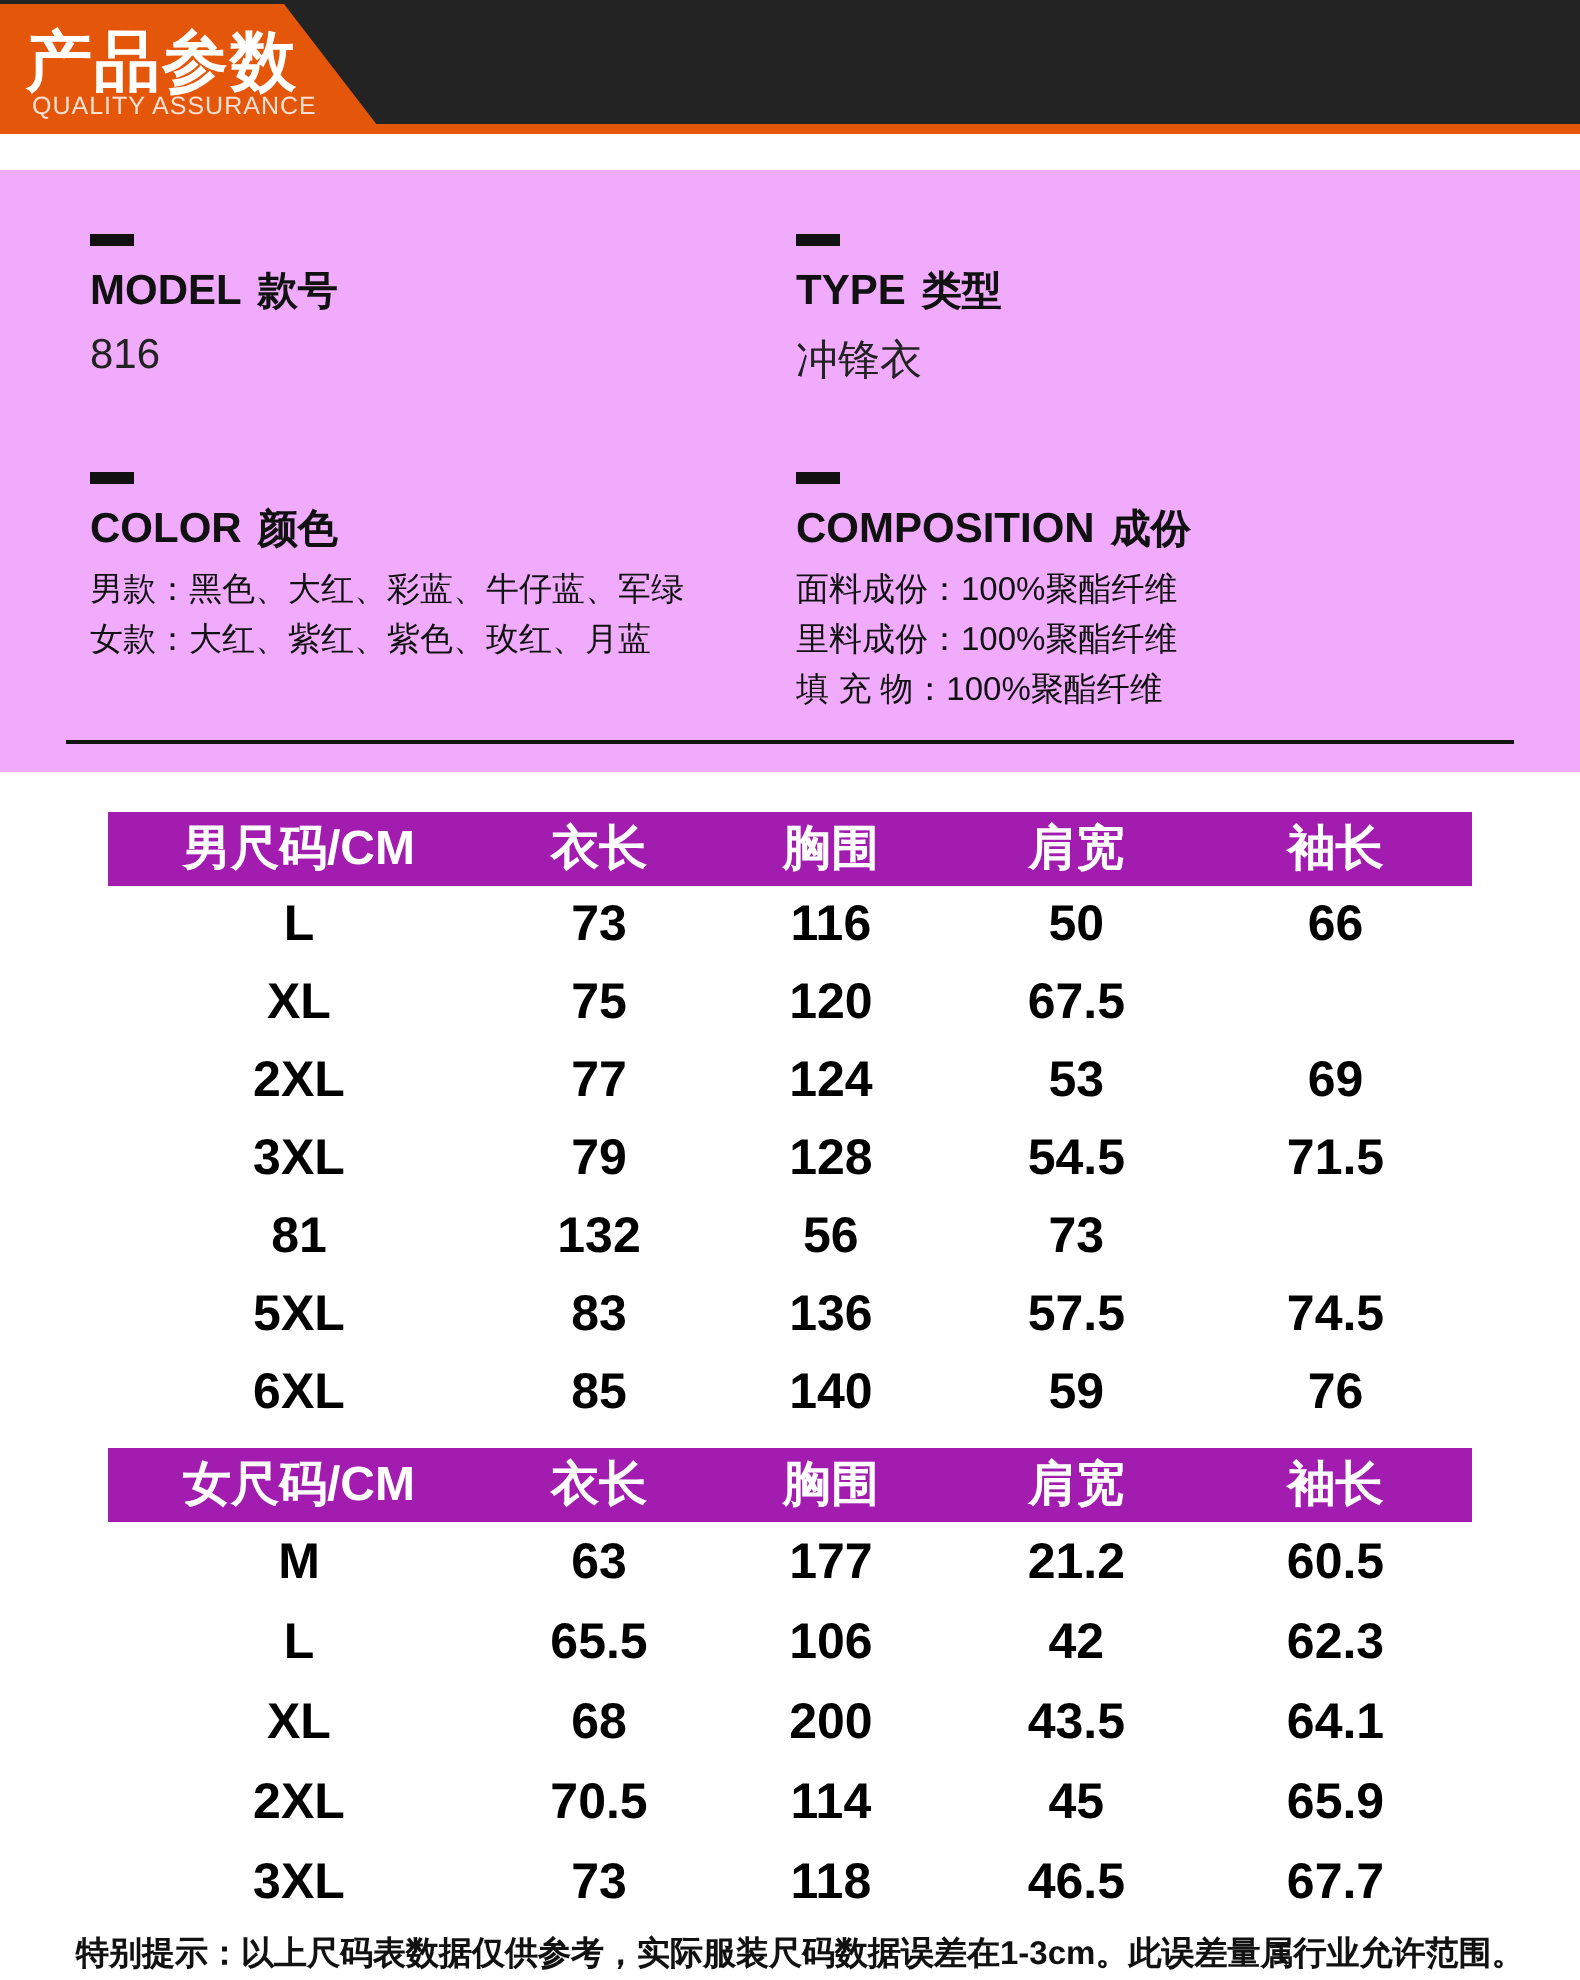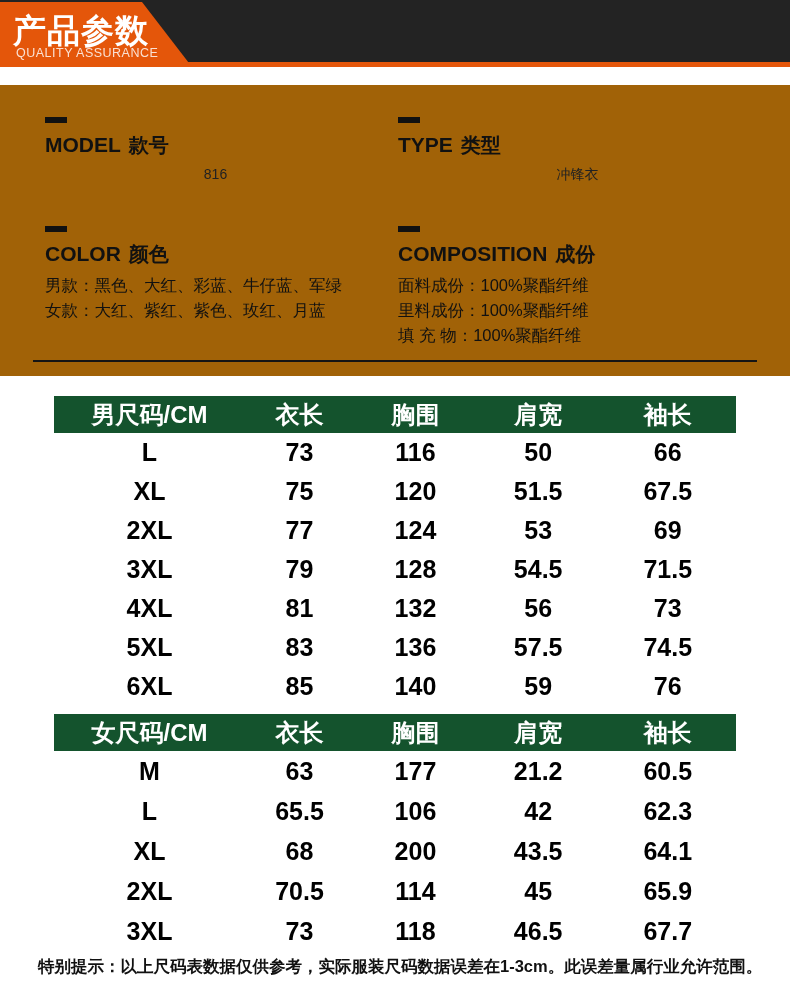--- a/index.html
+++ b/index.html
@@ -26,41 +26,41 @@
     position:absolute; left:13px; top:7px;
     font-size:33px; font-weight:bold; color:#ffffff; letter-spacing:1px; white-space:nowrap;
   }
   .hdr-subtitle {
     position:absolute; left:16px; top:44px;
     font-size:12.5px; color:rgba(255,255,255,0.82); letter-spacing:0.5px; white-space:nowrap;
   }
   
   .panel {
     margin-top:18px;
-    background:#a16207;
+    background:#f0abfc;
     padding:32px 33px 14px 33px;
   }
   .grid2 {
     display:grid;
     grid-template-columns:353px 1fr;
     row-gap:42px;
   }
   .spec-block { padding-left:12px; }
   .dash { width:22px; height:6px; background:#111; margin-bottom:9px; }
   .spec-title { font-size:21px; font-weight:bold; color:#111; white-space:nowrap; }
   .spec-title .cn { margin-left:8px; font-size:20px; }
-  .spec-value { margin-top:7px; font-size:14px; color:#222;text-align:center; }
+  .spec-value { margin-top:7px; font-size:21px; color:#222; }
   .spec-line { font-size:16.5px; line-height:25px; color:#111; font-weight:500; white-space:nowrap; }
   .spec-lines { margin-top:5px; }
   .panel-divider { height:2px; background:#141414; margin-top:12px; }
   
   .tables { margin:20px 54px 0 54px; width:682px; }
   .tbl-head {
     display:grid; grid-template-columns:28% 16% 18% 18% 20%;
-    background:#14532d; color:#fff;
+    background:#a21caf; color:#fff;
     height:37px; line-height:37px;
     font-size:24px; font-weight:bold;
     text-align:center;
   }
   .tbl-body .row {
     display:grid; grid-template-columns:28% 16% 18% 18% 20%;
     height:39px; line-height:39px;
     font-size:25px; font-weight:bold; color:#000;
     text-align:center;
   }
@@ -141,39 +141,37 @@
           <div class="c">L</div>
           <div class="c">73</div>
           <div class="c">116</div>
           <div class="c">50</div>
           <div class="c">66</div>
         </div>
         <div class="row">
           <div class="c">XL</div>
           <div class="c">75</div>
           <div class="c">120</div>
-          <div class="c">51.5</div>
           <div class="c">67.5</div>
         </div>
         <div class="row">
           <div class="c">2XL</div>
           <div class="c">77</div>
           <div class="c">124</div>
           <div class="c">53</div>
           <div class="c">69</div>
         </div>
         <div class="row">
           <div class="c">3XL</div>
           <div class="c">79</div>
           <div class="c">128</div>
           <div class="c">54.5</div>
           <div class="c">71.5</div>
         </div>
         <div class="row">
-          <div class="c">4XL</div>
           <div class="c">81</div>
           <div class="c">132</div>
           <div class="c">56</div>
           <div class="c">73</div>
         </div>
         <div class="row">
           <div class="c">5XL</div>
           <div class="c">83</div>
           <div class="c">136</div>
           <div class="c">57.5</div>

